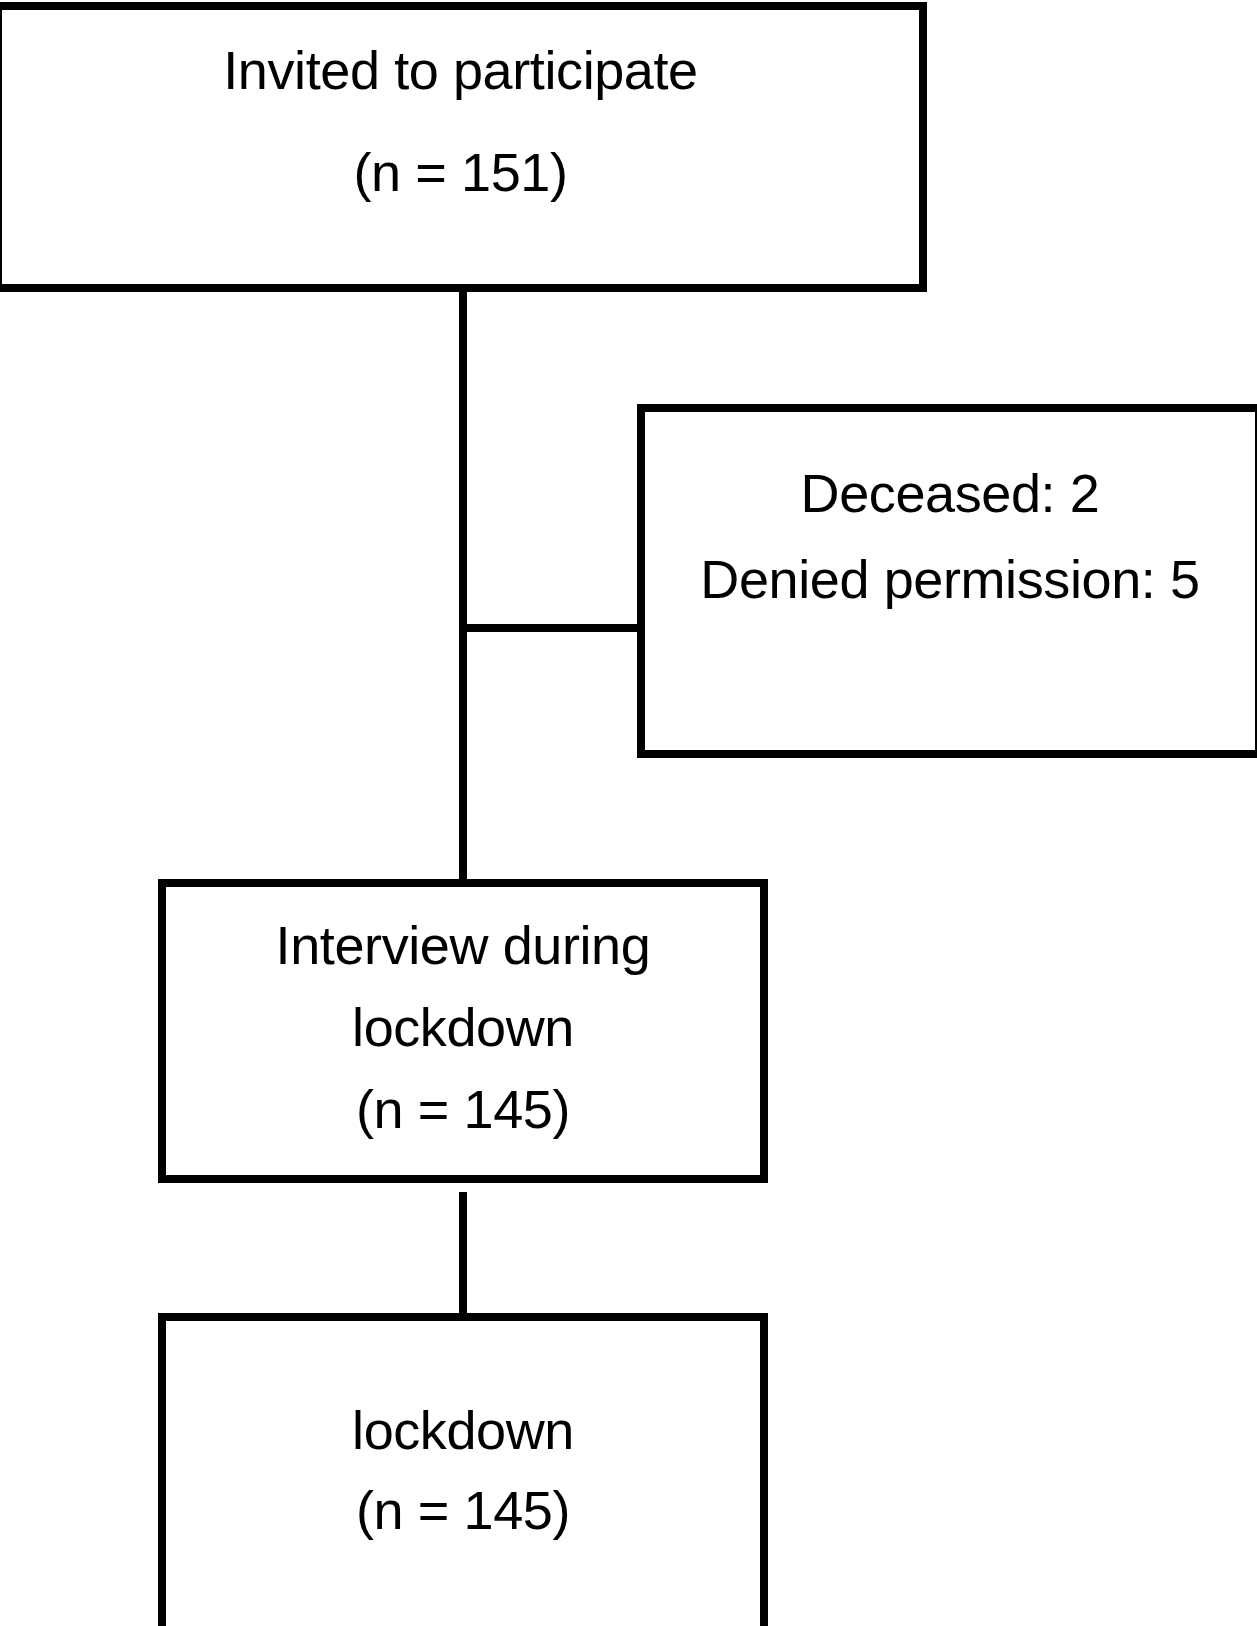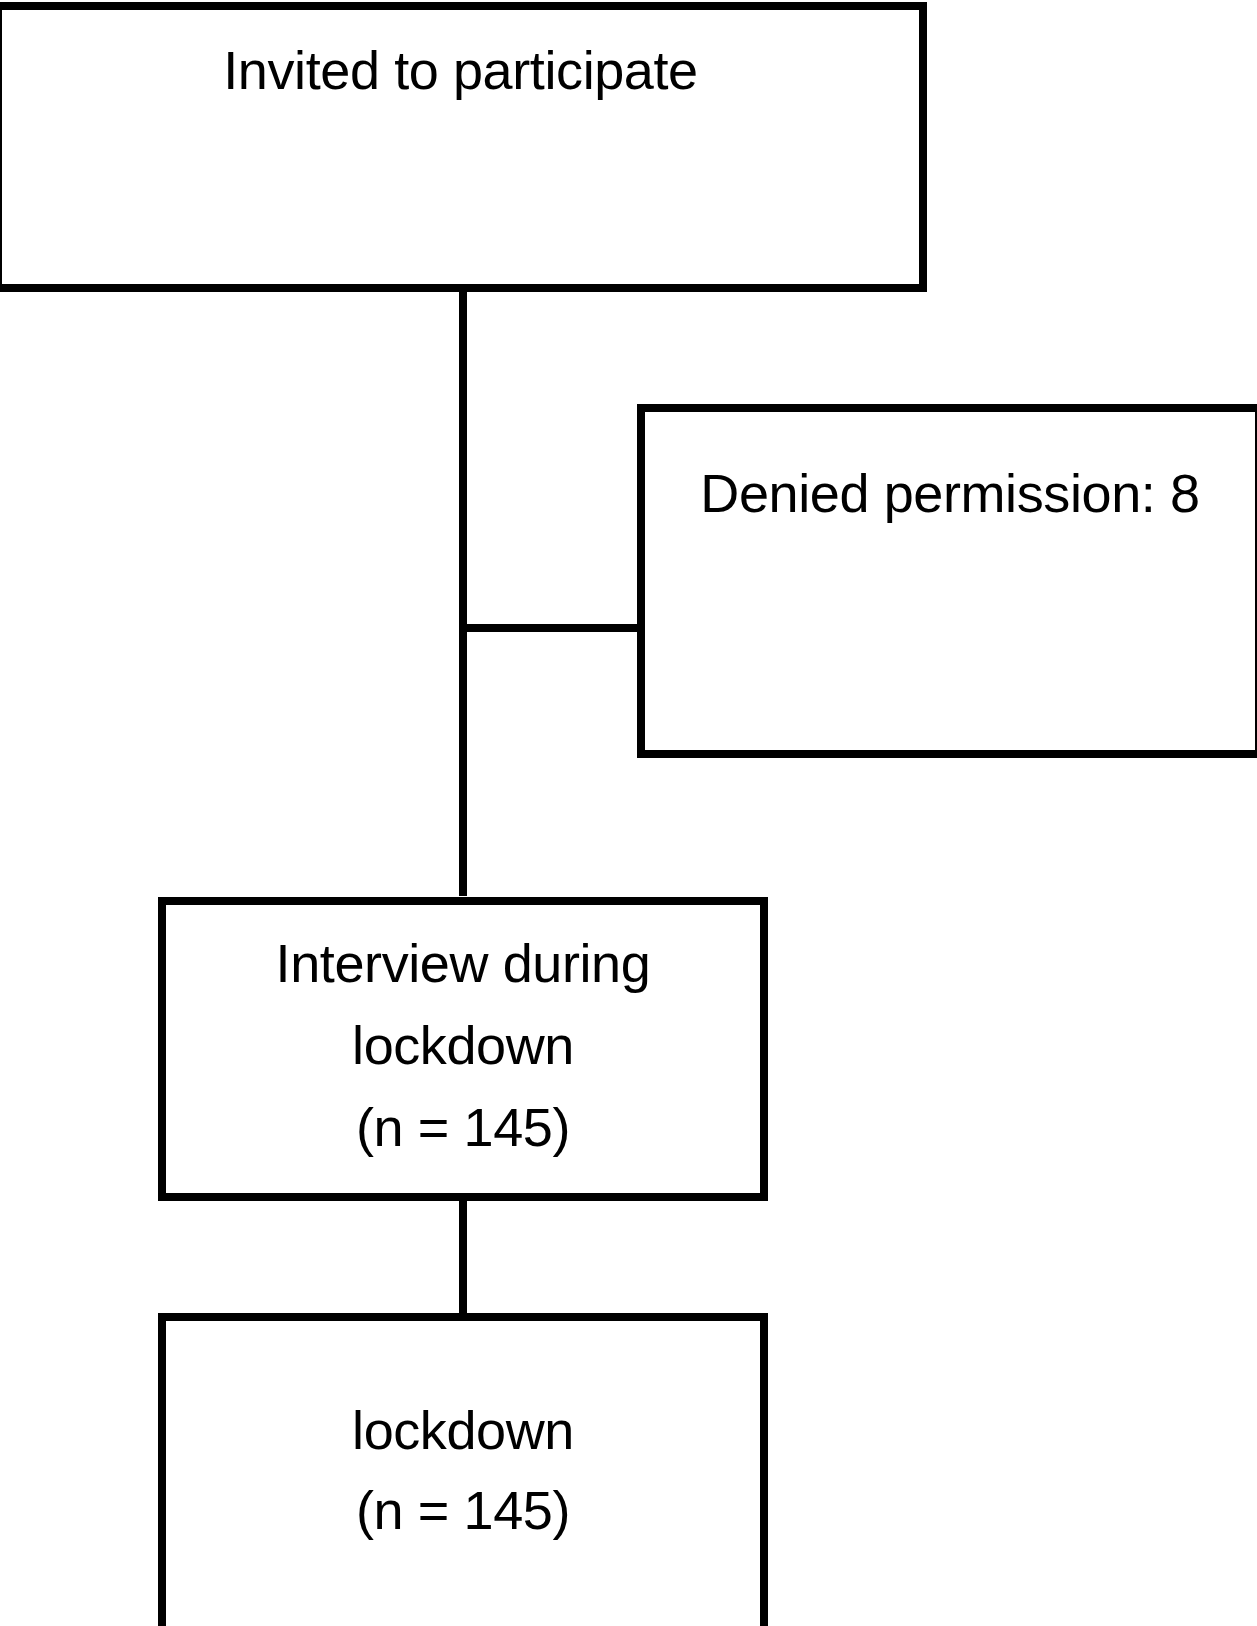--- a/index.html
+++ b/index.html
@@ -54,21 +54,21 @@
     top: 404px;
     width: 626px;
     height: 354px;
     justify-content: flex-start;
     padding-top: 38px;
   }
   #box-exclusions .node-line { line-height: 86px; }
   
   #box-during {
     left: 158px;
-    top: 897px;
+    top: 879px;
     width: 610px;
     height: 304px;
     padding-bottom: 8px;
   }
   #box-during .node-line { line-height: 82px; }
   
   #box-after {
     left: 158px;
     top: 1313px;
     width: 610px;
@@ -109,24 +109,26 @@
 <div id="flowchart">
 
   <div class="connector-v" id="connector-invited-to-during"></div>
 
   <div class="connector-h" id="connector-to-exclusions"></div>
 
   <div class="connector-v" id="connector-during-to-after"></div>
 
   <div class="node-box" id="box-invited">
     <span class="node-line">Invited to participate</span>
+    <span class="node-line">(n = 151)</span>
   </div>
 
   <div class="node-box" id="box-exclusions">
-    <span class="node-line">Denied permission: 8</span>
+    <span class="node-line">Deceased: 2</span>
+    <span class="node-line">Denied permission: 5</span>
   </div>
 
   <div class="node-box" id="box-during">
     <span class="node-line">Interview during</span>
     <span class="node-line">lockdown</span>
     <span class="node-line">(n = 145)</span>
   </div>
 
   <div class="node-box" id="box-after">
     <span class="node-line">lockdown</span>

